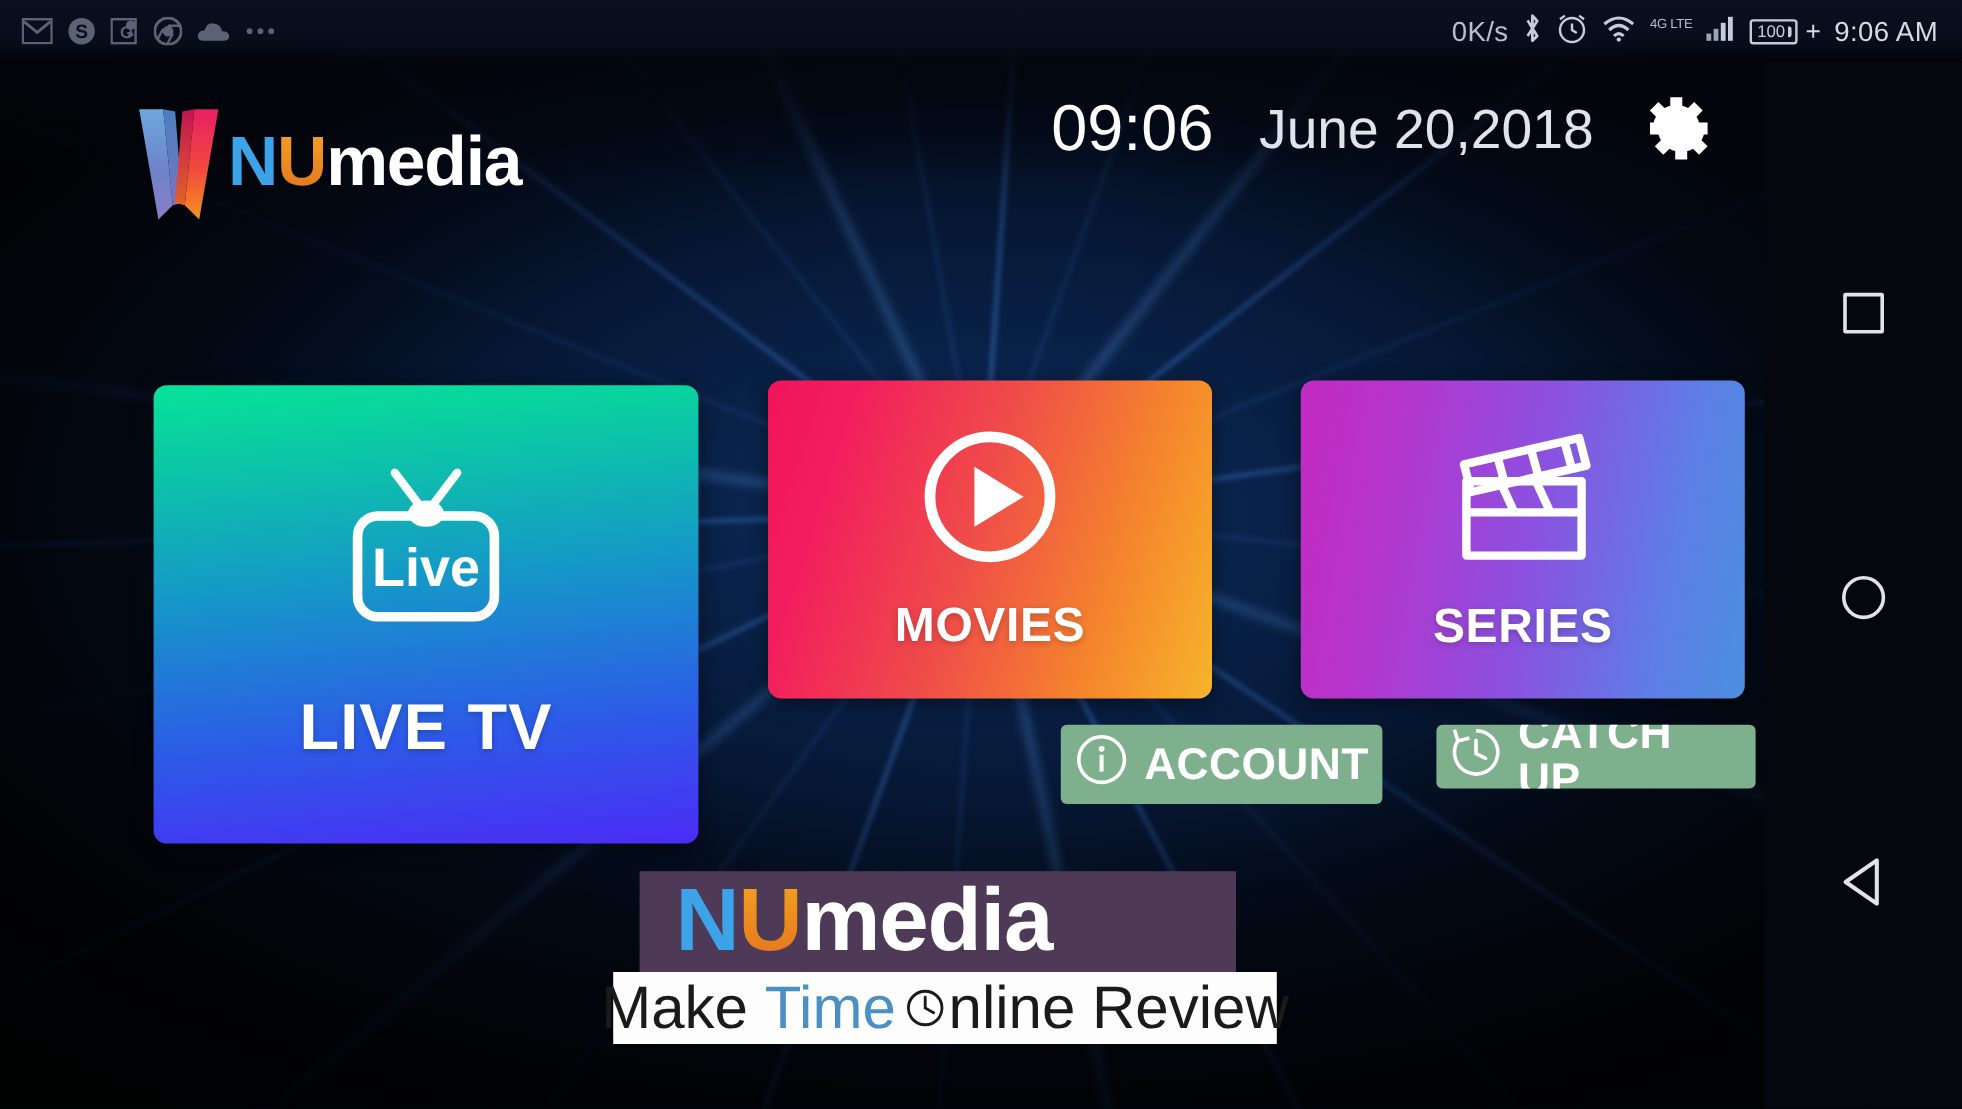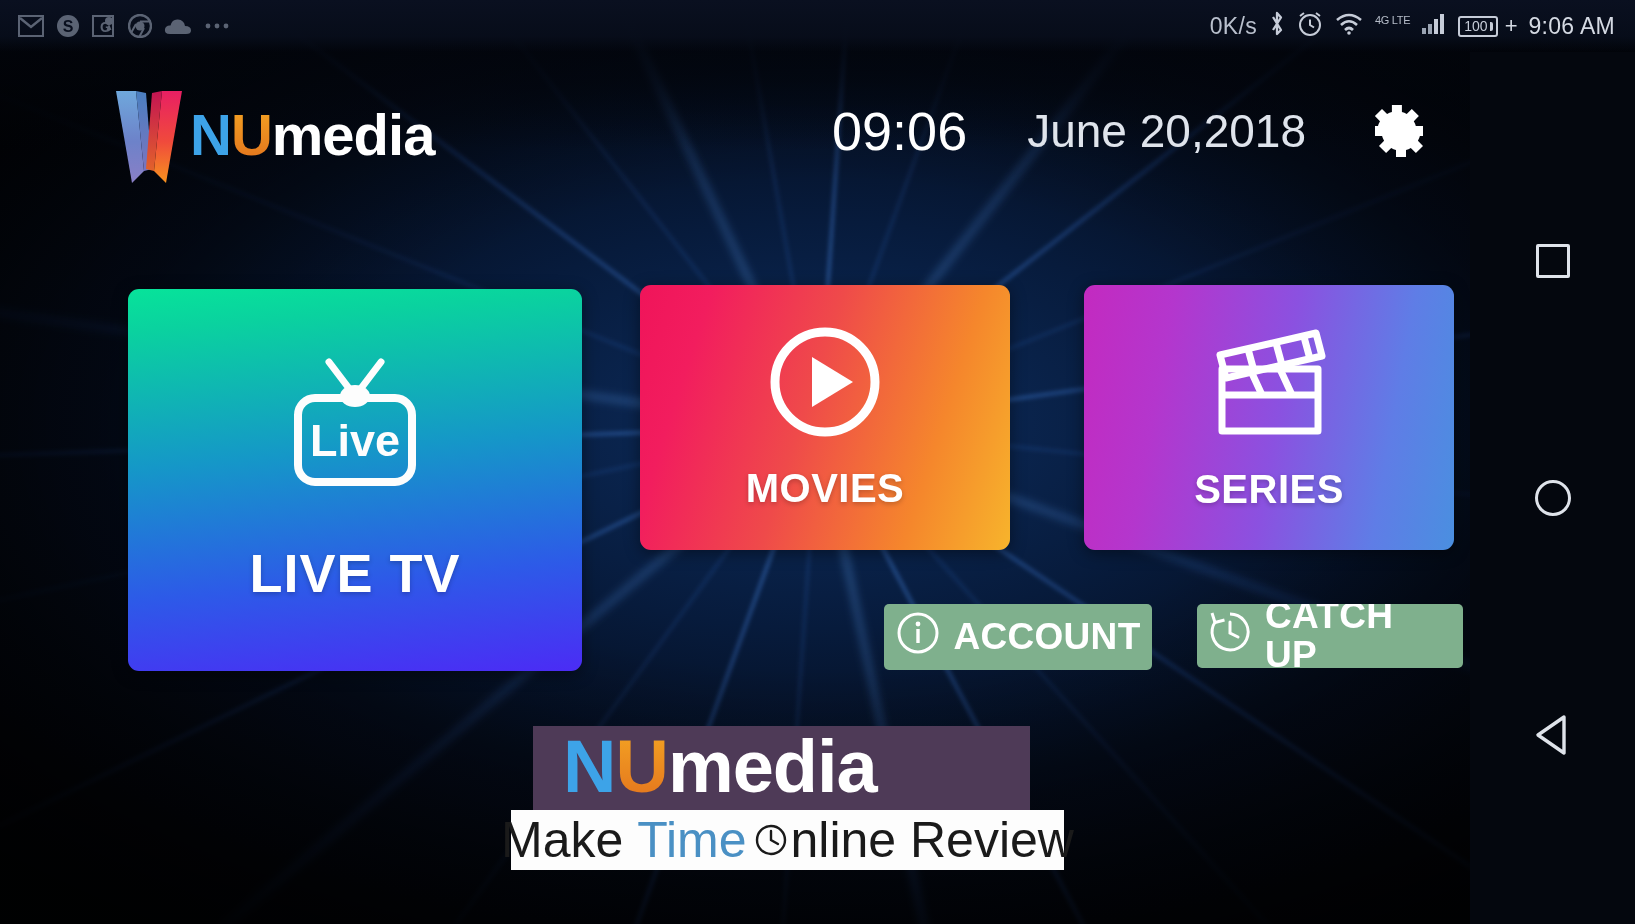--- a/index.html
+++ b/index.html
@@ -63,30 +63,31 @@
 
   
   #apphead { position:absolute; left:0; top:52px; width:1470px; height:150px; z-index:20; }
   #logo { position:absolute; left:112px; top:33px; display:flex; align-items:center; gap:4px; }
   .logo-mark { width:74px; height:100px; position:relative; }
   .logo-word { font-size:58px; font-weight:bold; letter-spacing:-1px; line-height:1; }
   .lw-n { color:#3da3e8; }
   .lw-u { background:linear-gradient(180deg,#f5a623 0%,#e2711d 100%); -webkit-background-clip:text; background-clip:text; color:transparent; }
   .lw-m { color:#ffffff; }
 
-  #clockrow { position:absolute; right:38px; top:46px; display:flex; align-items:center; gap:60px;justify-content:flex-end; }
+  #clockrow { position:absolute; right:38px; top:22px; display:flex; align-items:center; gap:38px;justify-content:flex-end; }
   #clock { font-size:54px; color:#ffffff; letter-spacing:0px; line-height:1; }
   #dateTxt { font-size:46px; color:#dfe4ec; line-height:1; }
   #gear { width:66px; height:66px; display:flex; align-items:center; justify-content:center; cursor:pointer; }
 
   
   .tile {
     position:absolute; border-radius:11px; overflow:hidden; cursor:pointer;
     display:flex; flex-direction:column; align-items:center; justify-content:center;
     box-shadow:0 3px 16px rgba(0,0,0,.45);
+    margin-top:32px;
   }
   #tile-live {
     left:128px; top:289px; width:454px; height:382px;
     background:linear-gradient(175deg,#07e39a 0%,#0ad29f 10%, #1597c8 43%, #2d5ae8 74%, #4b2cf5 100%);
   }
   #tile-movies {
     left:640px; top:285px; width:370px; height:265px;
     background:linear-gradient(108deg,#f0145a 0%,#f21d5e 16%,#ef4a4a 45%,#f5862c 76%,#f7b42c 100%);
   }
   #tile-series {
@@ -100,21 +101,21 @@
 
   
   .gbtn {
     position:absolute; background:#7fb08d; border-radius:5px; cursor:pointer;
     display:flex; align-items:center; justify-content:center; gap:12px;
     color:#ffffff; font-weight:bold; font-size:37px; letter-spacing:.3px;
     padding:0 10px; overflow:hidden; line-height:1.05;
   }
   #btn-epg     { left:635px;  top:604px; width:204px; height:66px; justify-content:flex-start; padding-left:18px; gap:18px; }
   #btn-account { left:884px;  top:604px; width:268px; height:66px; }
-  #btn-catchup { left:1197px; top:604px; width:266px; height:64px; }
+  #btn-catchup { left:1197px; top:604px; width:266px; height:53px; }
   .gbtn-label { display:block; }
   #btn-epg .gbtn-label { width:70px; word-break:break-all; }
 
   
   #watermark { position:absolute; left:533px; top:726px; z-index:30; }
   #wm-band {
     background:#4e3a57; padding:4px 16px 6px 30px; width:497px;
     display:flex; align-items:center;
   }
   #wm-word { font-size:74px; font-weight:bold; line-height:1; letter-spacing:-1px; }

